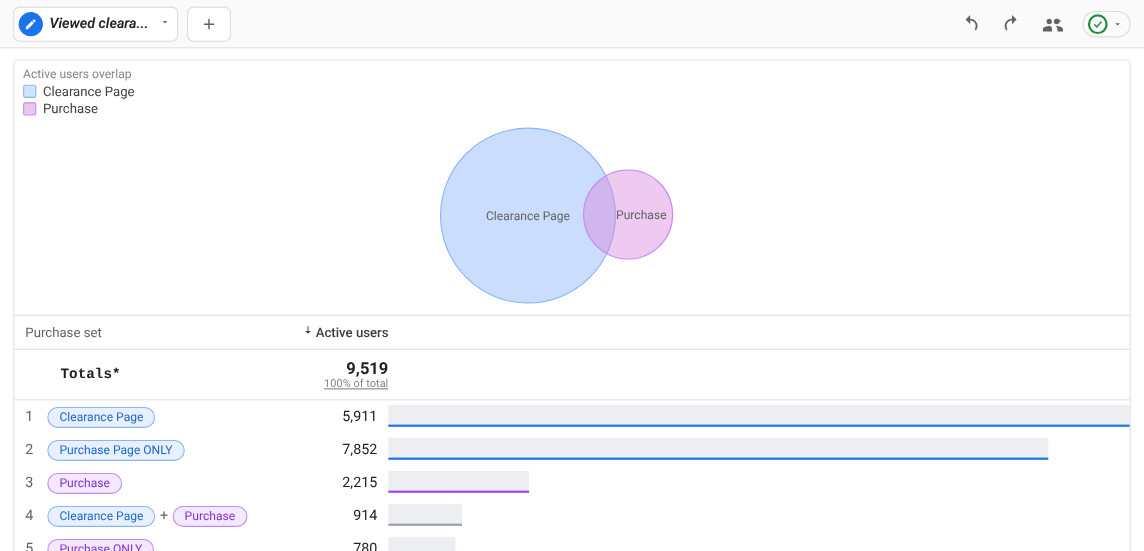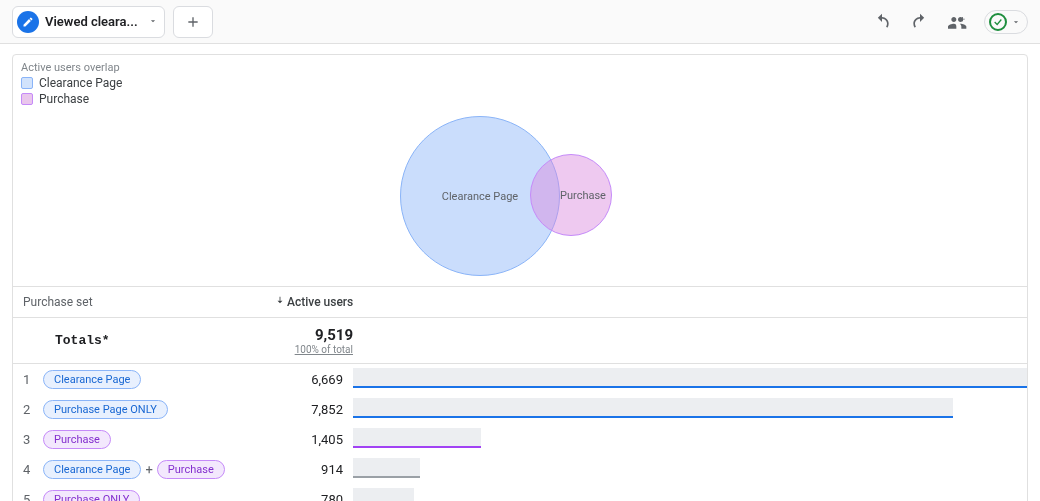--- a/index.html
+++ b/index.html
@@ -22,20 +22,21 @@
   .tab-chip {
     display: flex;
     align-items: center;
     background: #fff;
     border: 1px solid #dadce0;
     border-radius: 6px;
     height: 32px;
     padding: 0 6px 0 4px;
     gap: 6px;
     cursor: pointer;
+    font-style: italic;
   }
   .pencil-circle {
     width: 22px; height: 22px;
     border-radius: 50%;
     background: #1a73e8;
     display: flex; align-items: center; justify-content: center;
   }
   .pencil-circle svg { fill: #fff; }
   .tab-label { font-weight: 600; color: #202124; max-width: 100px; overflow: hidden; text-overflow: ellipsis; white-space: nowrap; }
   .caret-down { margin-left: 4px; }
@@ -243,21 +244,21 @@
     </div>
   </div>
 
   <div id="rows">
       <div class="data-row">
         <div class="row-idx">1</div>
         <div class="seg-cell">
           <span class="seg-chip chip-blue">Clearance Page</span>
         </div>
         <div class="bar-cell">
-          <div class="valtxt">6,669</div>
+          <div class="valtxt">5,911</div>
           <div class="bars">
             <div class="bar-bg" style="width: 100%;"></div>
             <div class="bar-underline u-blue" style="width: 100%;"></div>
           </div>
         </div>
       </div>
       <div class="data-row">
         <div class="row-idx">2</div>
         <div class="seg-cell">
           <span class="seg-chip chip-blue">Purchase Page ONLY</span>
@@ -269,21 +270,21 @@
             <div class="bar-underline u-blue" style="width: 89%;"></div>
           </div>
         </div>
       </div>
       <div class="data-row">
         <div class="row-idx">3</div>
         <div class="seg-cell">
           <span class="seg-chip chip-purple">Purchase</span>
         </div>
         <div class="bar-cell">
-          <div class="valtxt">1,405</div>
+          <div class="valtxt">2,215</div>
           <div class="bars">
             <div class="bar-bg" style="width: 19%;"></div>
             <div class="bar-underline u-purple" style="width: 19%;"></div>
           </div>
         </div>
       </div>
       <div class="data-row">
         <div class="row-idx">4</div>
         <div class="seg-cell">
           <span class="seg-chip chip-blue">Clearance Page</span>

